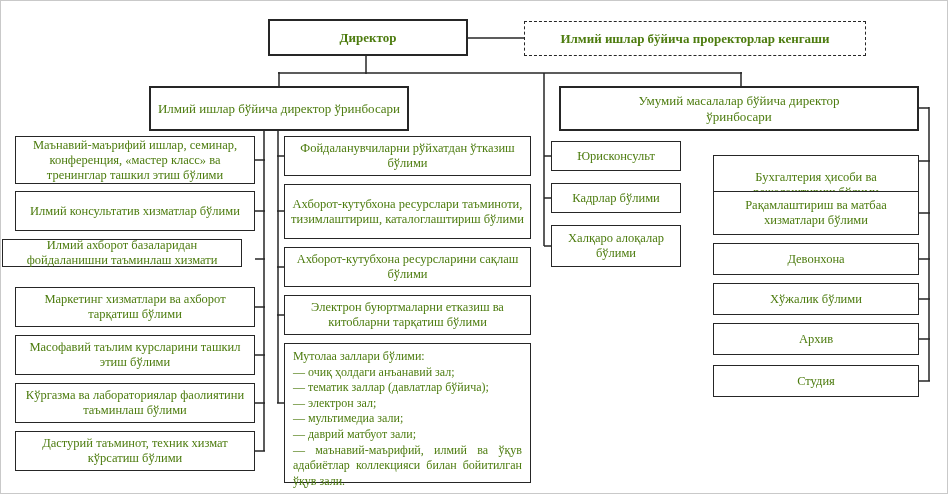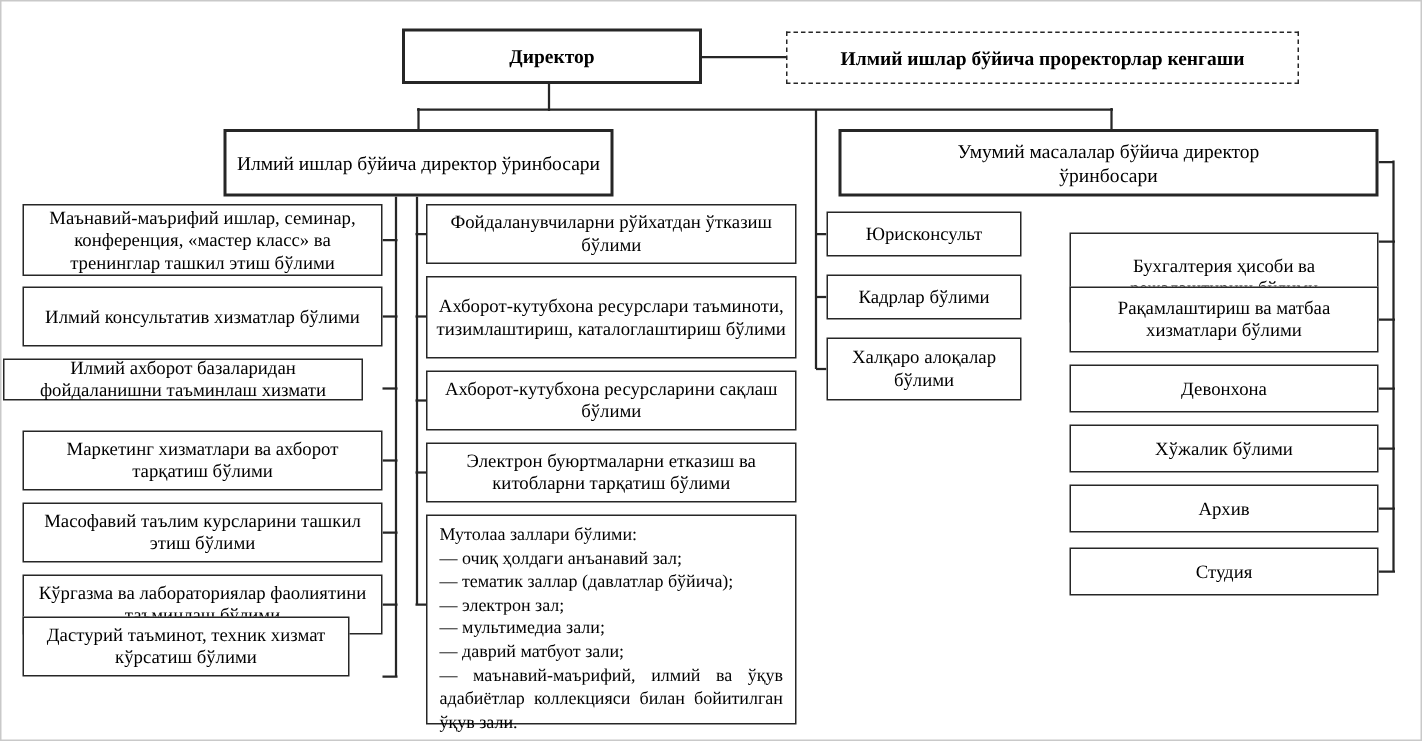--- a/index.html
+++ b/index.html
@@ -1,18 +1,18 @@
 <!DOCTYPE html>
 <html><head>
 <meta charset="utf-8">
 <style>
   html,body{margin:0;padding:0;background:#fff;}
   .canvas{
     position:relative;width:948px;height:494px;background:#ffffff;
-    font-family:"Liberation Serif","DejaVu Serif",serif;color:#000000;
+    font-family:"Liberation Serif","DejaVu Serif",serif;color:#4d7c0f;
     border:1px solid #c9c9c9;box-sizing:border-box;overflow:hidden;
   }
   svg.wires{position:absolute;left:0;top:0;width:948px;height:494px;}
   .box{
     position:absolute;background:#fff;border:1.5px solid #262626;
     display:flex;align-items:center;justify-content:center;
     text-align:center;font-size:12.5px;line-height:1.2;
     padding:2px 6px;box-sizing:border-box;
   }
   .top{border-width:2px;font-weight:bold;font-size:13px;}
@@ -99,21 +99,21 @@
   </div>
   <div class="box" style="left:14px;top:286px;width:240px;height:40px">
     <span>Маркетинг хизматлари ва ахборот тарқатиш бўлими</span>
   </div>
   <div class="box" style="left:14px;top:334px;width:240px;height:40px">
     <span>Масофавий таълим курсларини ташкил этиш бўлими</span>
   </div>
   <div class="box" style="left:14px;top:382px;width:240px;height:40px">
     <span>Кўргазма ва лабораториялар фаолиятини таъминлаш бўлими</span>
   </div>
-  <div class="box" style="left:14px;top:410px;width:218px;height:40px">
+  <div class="box" style="left:14px;top:430px;width:240px;height:40px">
     <span>Дастурий таъминот, техник хизмат кўрсатиш бўлими</span>
   </div>
 
   <div class="box" style="left:283px;top:135px;width:247px;height:40px">
     <span>Фойдаланувчиларни рўйхатдан ўтказиш бўлими</span>
   </div>
   <div class="box" style="left:283px;top:183px;width:247px;height:55px">
     <span>Ахборот-кутубхона ресурслари таъминоти, тизимлаштириш, каталоглаштириш бўлими</span>
   </div>
   <div class="box" style="left:283px;top:246px;width:247px;height:40px">

